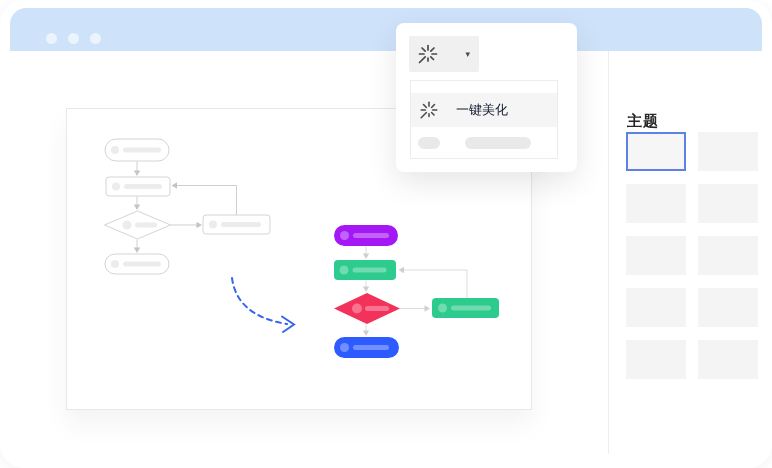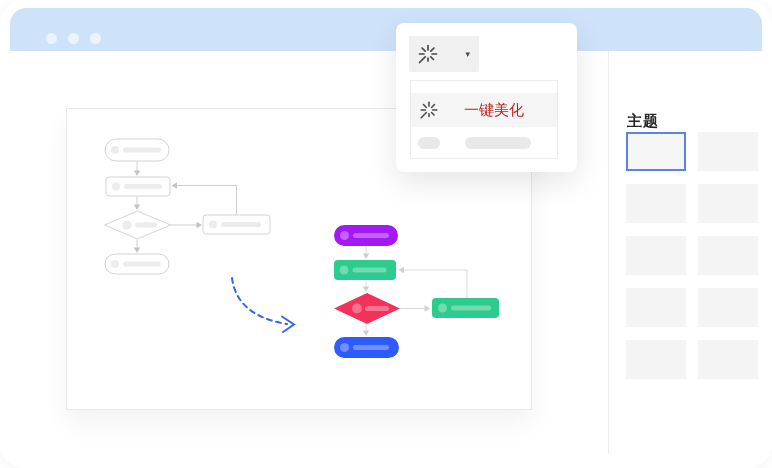--- a/index.html
+++ b/index.html
@@ -21,21 +21,21 @@
   .thumb.selected{background:#f6f6f6;border:2px solid var(--selected-theme-border,#5d81e7);}
   
   .beautify-panel{position:absolute;left:396px;top:23px;width:181px;height:149px;background:#fff;border-radius:8px;box-shadow:0 10px 30px rgba(0,0,0,0.10);z-index:5;}
   .tool-btn{position:absolute;left:13px;top:13px;width:70px;height:36px;background:#f0f0f0;border-radius:2px;display:flex;align-items:center;cursor:pointer;}
   .tool-btn svg{margin-left:7px;}
   .caret{margin-left:auto;margin-right:9px;font-size:9px;color:#4a4a4a;line-height:1;}
   .menu-box{position:absolute;left:14px;top:57px;width:148px;height:79px;border:1px solid #ececec;background:#fff;box-sizing:border-box;}
   .menu-item{display:flex;align-items:center;}
   .menu-item.active{margin-top:12px;height:34px;background:#f5f5f5;}
   .menu-item.active svg{margin-left:7px;}
-  .menu-label{margin-left:24px;font-size:15px;color:#b91c1c;}
+  .menu-label{margin-left:16px;font-size:13px;color:#0f172a;}
   .menu-item.skeleton{margin-top:9px;height:14px;}
   .ph{background:#e9e9e9;border-radius:6px;height:12px;display:inline-block;}
   .ph-sm{width:22px;margin-left:7px;}
   .ph-lg{width:66px;margin-left:25px;}
 </style>
 </head>
 <body>
 
 <svg width="0" height="0" style="position:absolute">
   <defs>

